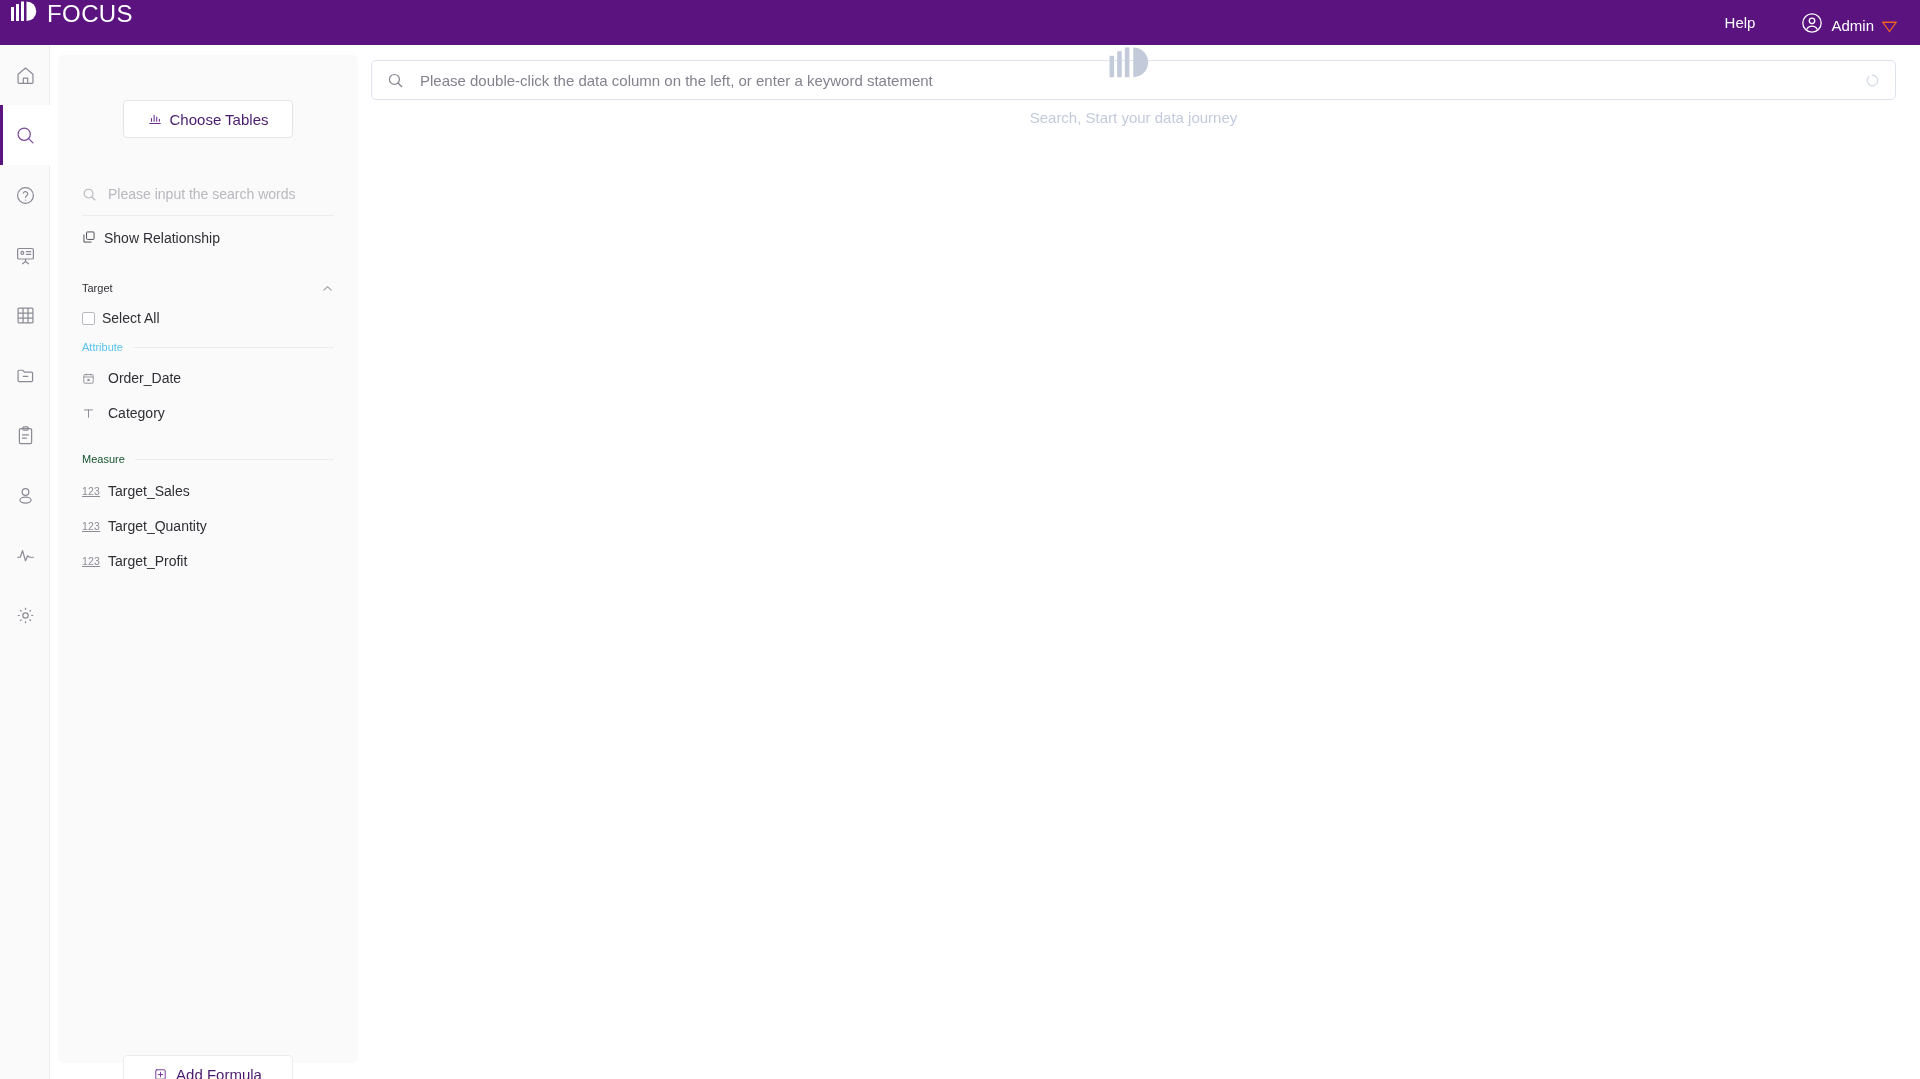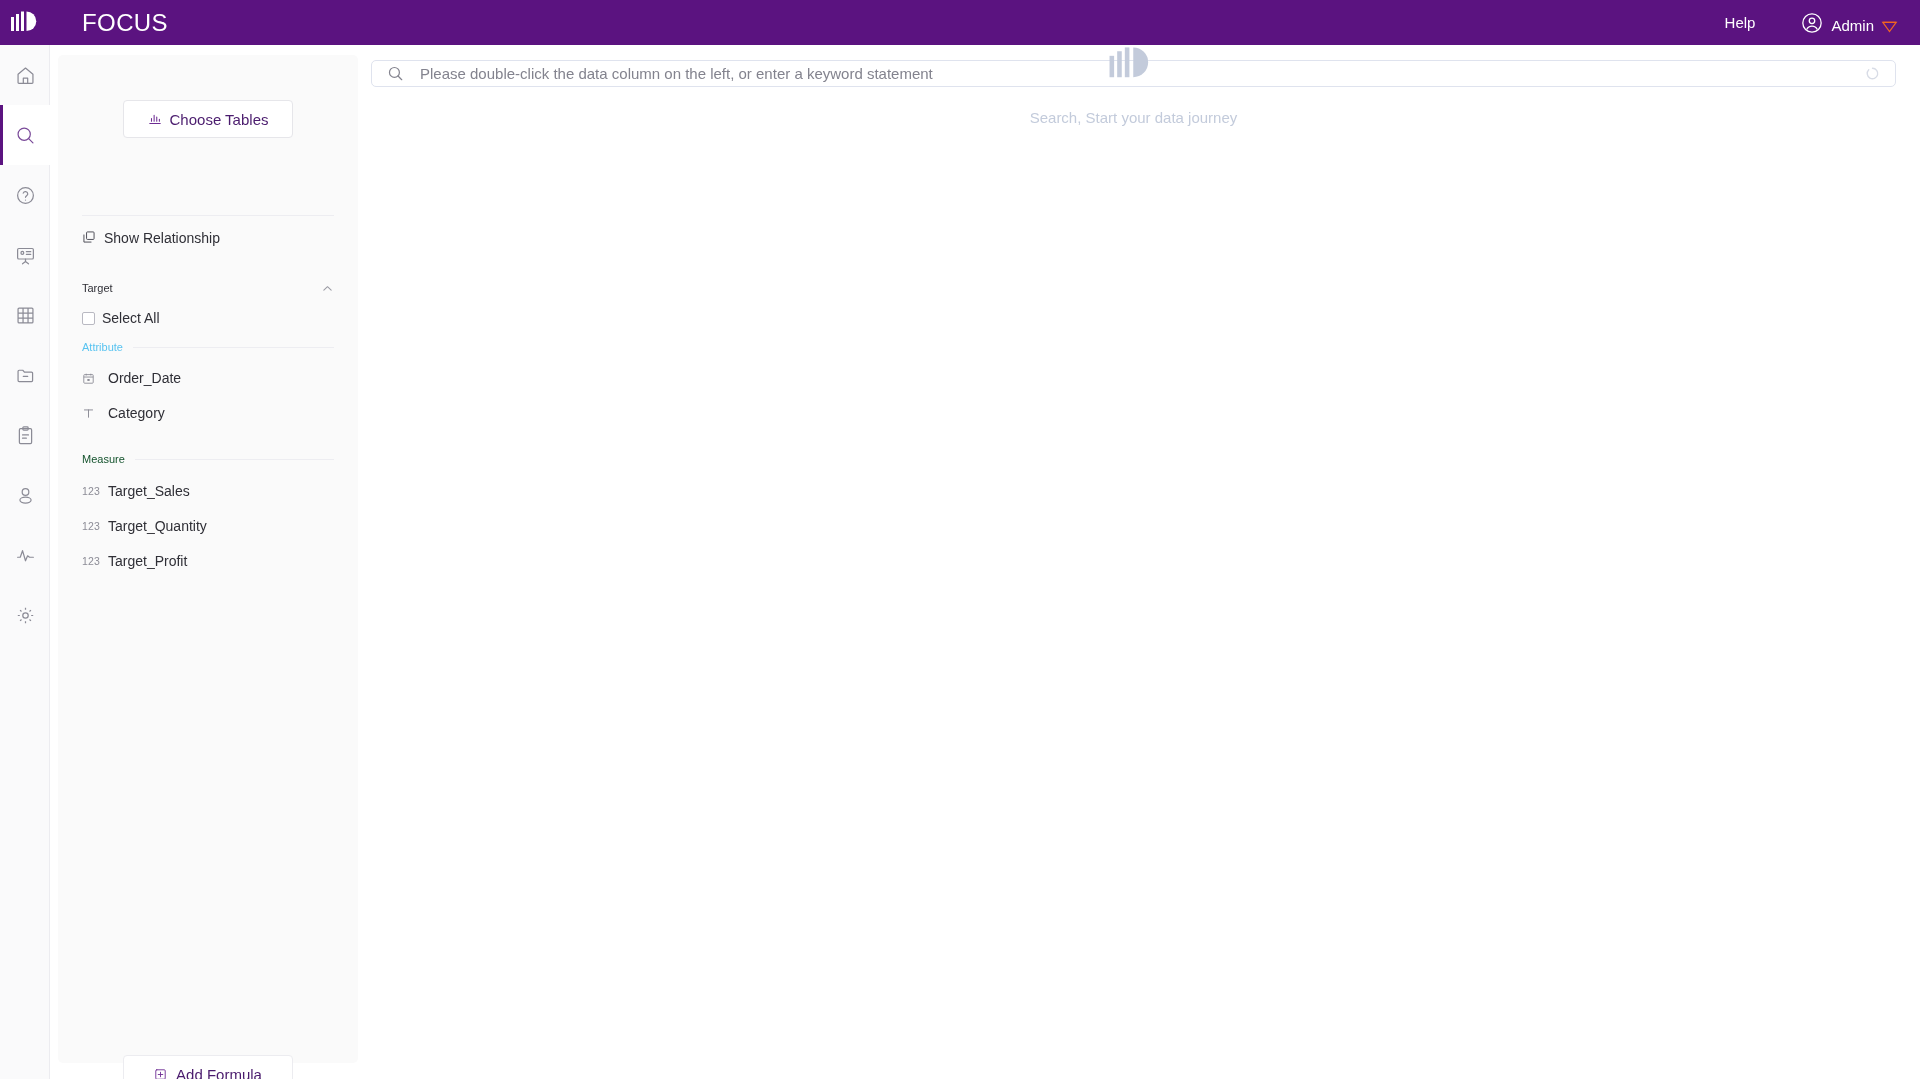--- a/index.html
+++ b/index.html
@@ -14,22 +14,22 @@
 
   
   .header {
     position: absolute; top: 0; left: 0;
     width: 1920px; height: 45px;
     background: #5b1380;
     display: flex; align-items: center;
     z-index: 30;
   }
   .brand {
-    display: flex; align-items: center;
-    margin-left: 10px; height: 45px; gap: 35px;
+    display: flex; 
+    margin-left: 10px; height: 45px;
   }
   .brand-logo { width: 34px; height: 26px; display:block; }
   .brand-name {
     color: #ffffff; font-size: 24px; letter-spacing: 0.4px;
     margin-left: 3px; font-weight: 400;
   }
   .nav-tabs { display: flex; align-items: center; margin-left: 66px; height: 45px; }
   .nav-tab {
     color: #ffffff; font-size: 15px; padding: 0 10px;
     margin-right: 60px; cursor: pointer; white-space: nowrap;
@@ -145,20 +145,21 @@
   .group-measure { top: 395px; }
   .group-measure .gh-label { color: #14532d; }
 
   .field-row {
     position: absolute; left: 24px; width: 252px; height: 20px;
     display: flex; align-items: center; cursor: pointer;
   }
   .field-icon {
     width: 26px; flex: none; display: flex; align-items: center;
     color: #8c8c96;
+    text-decoration: underline;
   }
   .field-icon .num123 { font-size: 10.5px; letter-spacing: 0.2px; color: #8c8c96; }
   .field-name { font-size: 14px; color: #2f2f36; }
 
   .add-formula-btn {
     position: absolute; left: 65px; top: 1000px;
     width: 170px; height: 38px;
     background: #ffffff; border: 1px solid #ececf0;
     border-radius: 4px;
     display: flex; align-items: center; justify-content: center;
@@ -166,21 +167,21 @@
   }
   .add-formula-btn .af-icon { margin-right: 9px; display:block; }
 
   
   .main {
     position: absolute; left: 371px; top: 45px;
     width: 1549px; height: 1034px; background: #ffffff;
   }
   .searchbar {
     position: absolute; left: 0px; top: 15px;
-    width: 1525px; height: 27px;
+    width: 1525px; height: 40px;
     border: 1px solid #dfe3ee; border-radius: 5px;
     background: #ffffff; display: flex; align-items: center;
   }
   .searchbar .sb-icon { margin-left: 15px; margin-right: 14px; flex: none; }
   .searchbar input {
     flex: 1; border: none; outline: none; background: transparent;
     font-family: "Liberation Sans", sans-serif;
     font-size: 15px; color: #33333a;
   }
   .searchbar input::placeholder { color: #83838e; }
@@ -308,20 +309,27 @@
 <div class="panel">
 
   <div class="choose-tables-btn">
     <svg class="ct-icon" width="14" height="14" viewBox="0 0 16 16" fill="none" stroke="#6d2b93" stroke-width="1.2" stroke-linecap="round">
       <path d="M2 13.2h12"></path>
       <path d="M4 10.6V7.4M7 10.6V3.6M10 10.6V5.6M13 10.6V8.2"></path>
     </svg>
     <span>Choose Tables</span>
   </div>
 
+  <div class="panel-search">
+    <svg class="ps-icon" width="15" height="15" viewBox="0 0 24 24" fill="none" stroke="#b8b8bf" stroke-width="1.8" stroke-linecap="round">
+      <circle cx="10.5" cy="10.5" r="7"></circle>
+      <path d="M15.6 15.6 20.8 20.8"></path>
+    </svg>
+    <input type="text" value="" placeholder="Please input the search words" style="">
+  </div>
   <div class="panel-divider"></div>
 
   <div class="show-rel">
     <svg class="sr-icon" width="14" height="14" viewBox="0 0 16 16" fill="none" stroke="#4a4a54" stroke-width="1.1" stroke-linejoin="round">
       <rect x="5.2" y="2.2" width="8.6" height="8.6" rx="1"></rect>
       <path d="M10.8 13.8H2.2V5.2"></path>
     </svg>
     <span class="sr-label">Show Relationship</span>
   </div>
 

